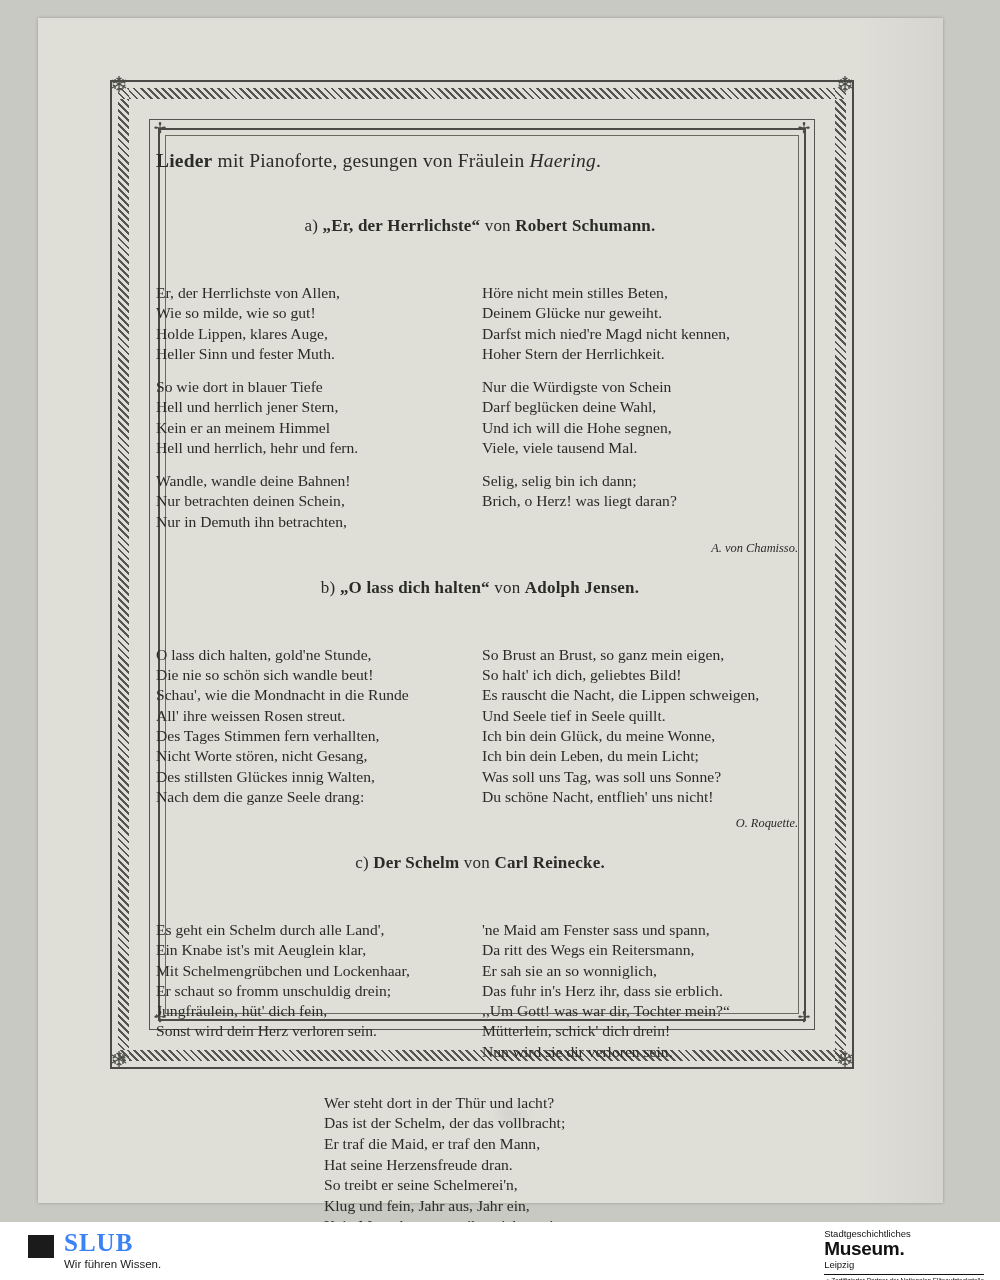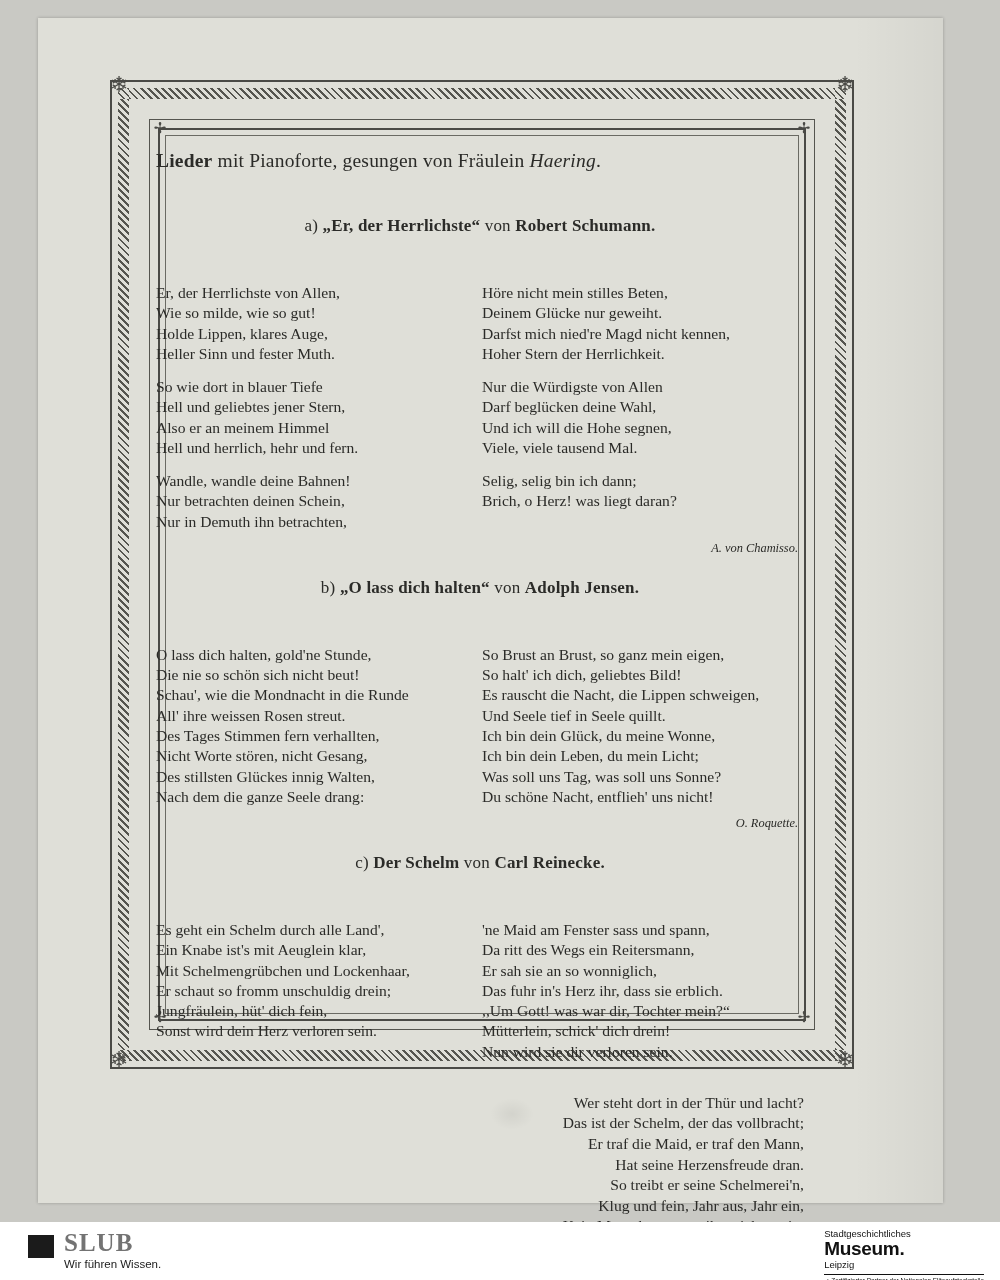--- a/index.html
+++ b/index.html
@@ -153,21 +153,20 @@
     margin-top: -4px;
     padding-right: 6px;
   }
   .block { margin-bottom: 22px; }
 
   .final-stanza {
     font-size: 15.6px;
     line-height: 1.32;
     margin-left: 168px;
     margin-top: 18px;
-    text-align: right;
   }
   .final-stanza div { white-space: nowrap; }
   .attrib-final {
     text-align: right;
     font-style: italic;
     font-size: 12.4px;
     padding-right: 12px;
     margin-top: 6px;
   }
 
@@ -217,21 +216,21 @@
     position: absolute;
     left: 0; bottom: 0;
     width: 26px; height: 7px;
     background: #ffffff;
   }
   #slub-text .name {
     font-family: "Liberation Serif", serif;
     font-size: 25px;
     font-weight: bold;
     letter-spacing: 1px;
-    color: #737373;
+    color: #3b82f6;
     line-height: 1;
   }
   #slub-text .tag {
     font-family: "Liberation Sans", sans-serif;
     font-size: 11.5px;
     color: #1b1b1b;
     margin-top: 3px;
     text-align: center;
   }
   #museum {
@@ -299,39 +298,39 @@
       <div class="cols">
         <div class="col left">
           <div class="stanza">
             <div>Er, der Herrlichste von Allen,</div>
             <div>Wie so milde, wie so gut!</div>
             <div>Holde Lippen, klares Auge,</div>
             <div>Heller Sinn und fester Muth.</div>
           </div>
           <div class="stanza">
             <div>So wie dort in blauer Tiefe</div>
-            <div>Hell und geliebtes jener Stern,</div>
-            <div>Also er an meinem Himmel</div>
+            <div>Hell und herrlich jener Stern,</div>
+            <div>Kein er an meinem Himmel</div>
             <div>Hell und herrlich, hehr und fern.</div>
           </div>
           <div class="stanza">
             <div>Wandle, wandle deine Bahnen!</div>
             <div>Nur betrachten deinen Schein,</div>
             <div>Nur in Demuth ihn betrachten,</div>
           </div>
         </div>
         <div class="col right">
           <div class="stanza">
             <div>Höre nicht mein stilles Beten,</div>
             <div>Deinem Glücke nur geweiht.</div>
             <div>Darfst mich nied're Magd nicht kennen,</div>
             <div>Hoher Stern der Herrlichkeit.</div>
           </div>
           <div class="stanza">
-            <div>Nur die Würdigste von Allen</div>
+            <div>Nur die Würdigste von Schein</div>
             <div>Darf beglücken deine Wahl,</div>
             <div>Und ich will die Hohe segnen,</div>
             <div>Viele, viele tausend Mal.</div>
           </div>
           <div class="stanza">
             <div>Selig, selig bin ich dann;</div>
             <div>Brich, o Herz! was liegt daran?</div>
           </div>
         </div>
       </div>
@@ -342,21 +341,21 @@
       <div class="song-title">
         <span class="letter">b)</span>
         <span class="ttl">„O lass dich halten“</span>
         <span class="von">von</span>
         <span class="composer">Adolph Jensen.</span>
       </div>
       <div class="cols">
         <div class="col left">
           <div class="stanza">
             <div>O lass dich halten, gold'ne Stunde,</div>
-            <div>Die nie so schön sich nicht beut!</div>
+            <div>Die nie so schön sich wandle beut!</div>
             <div>Schau', wie die Mondnacht in die Runde</div>
             <div>All' ihre weissen Rosen streut.</div>
             <div>Des Tages Stimmen fern verhallten,</div>
             <div>Nicht Worte stören, nicht Gesang,</div>
             <div>Des stillsten Glückes innig Walten,</div>
             <div>Nach dem die ganze Seele drang:</div>
           </div>
         </div>
         <div class="col right">
           <div class="stanza">

